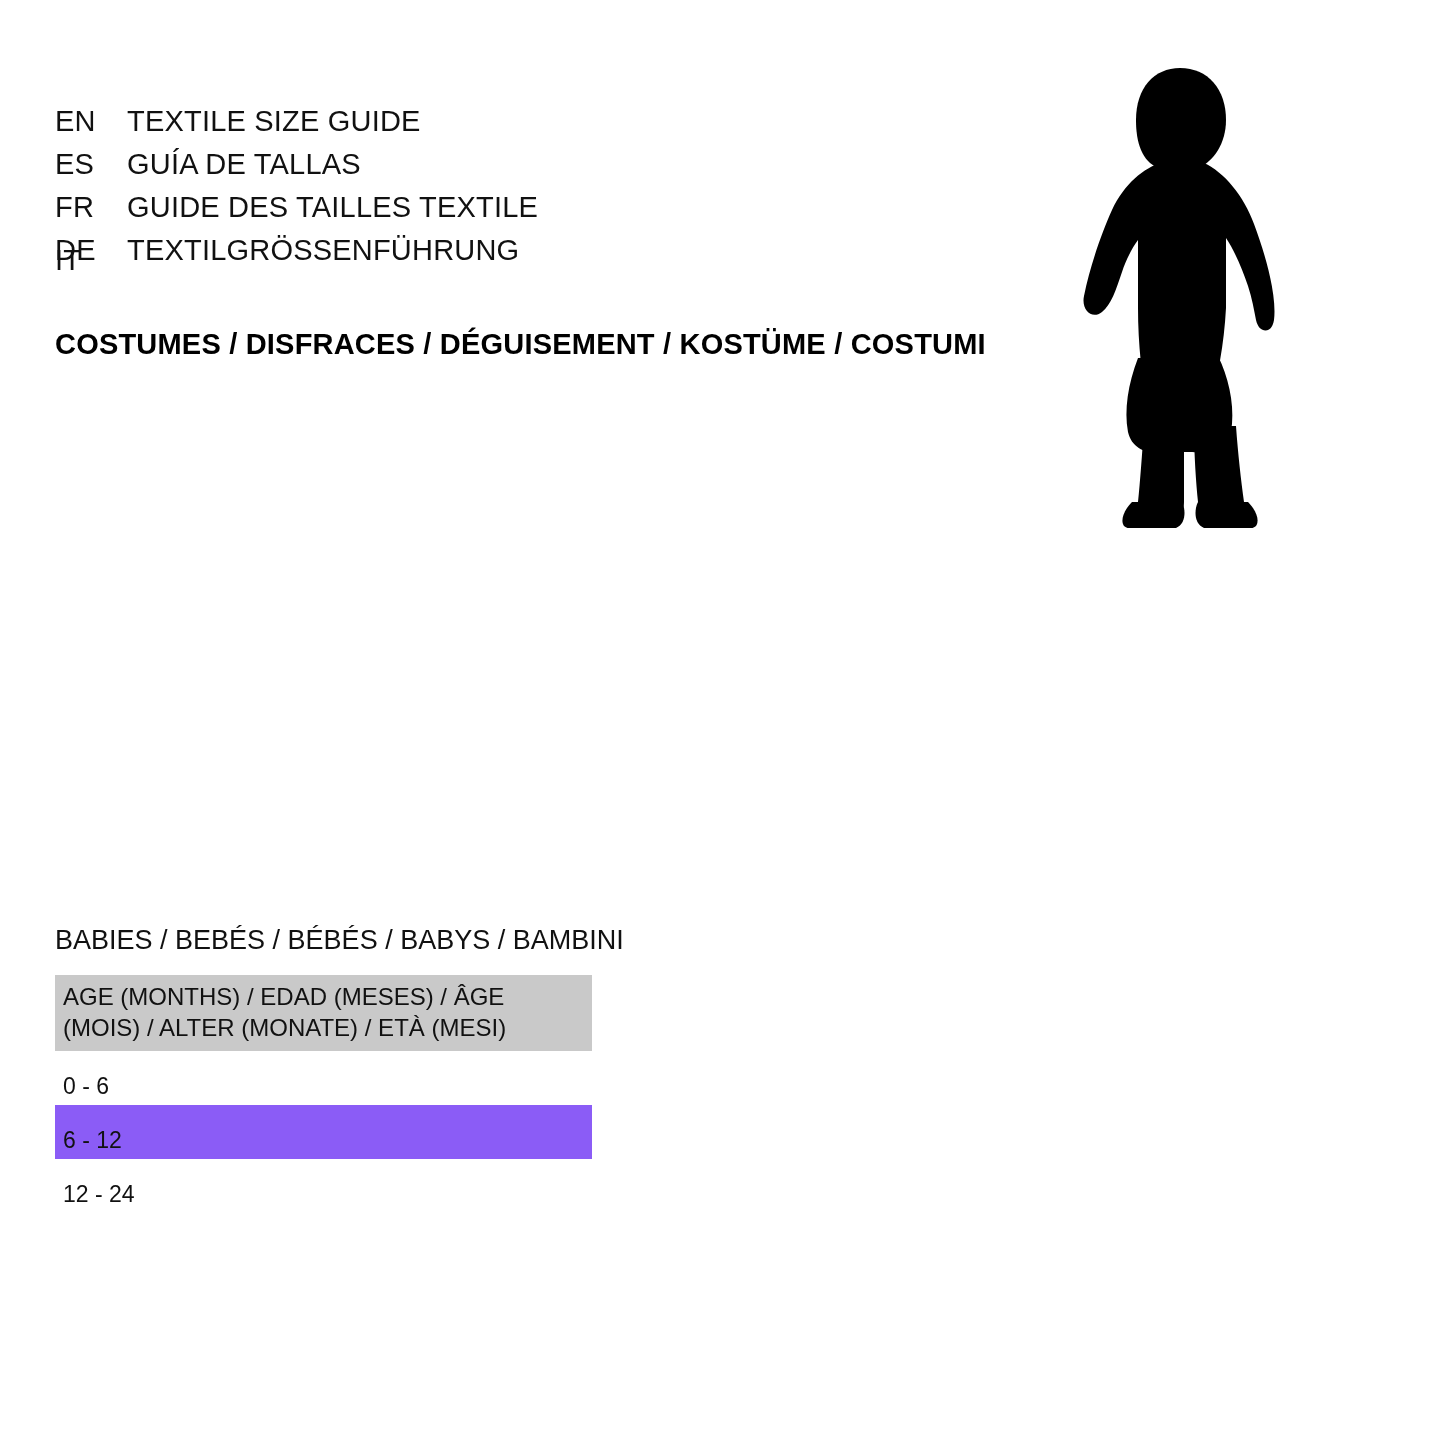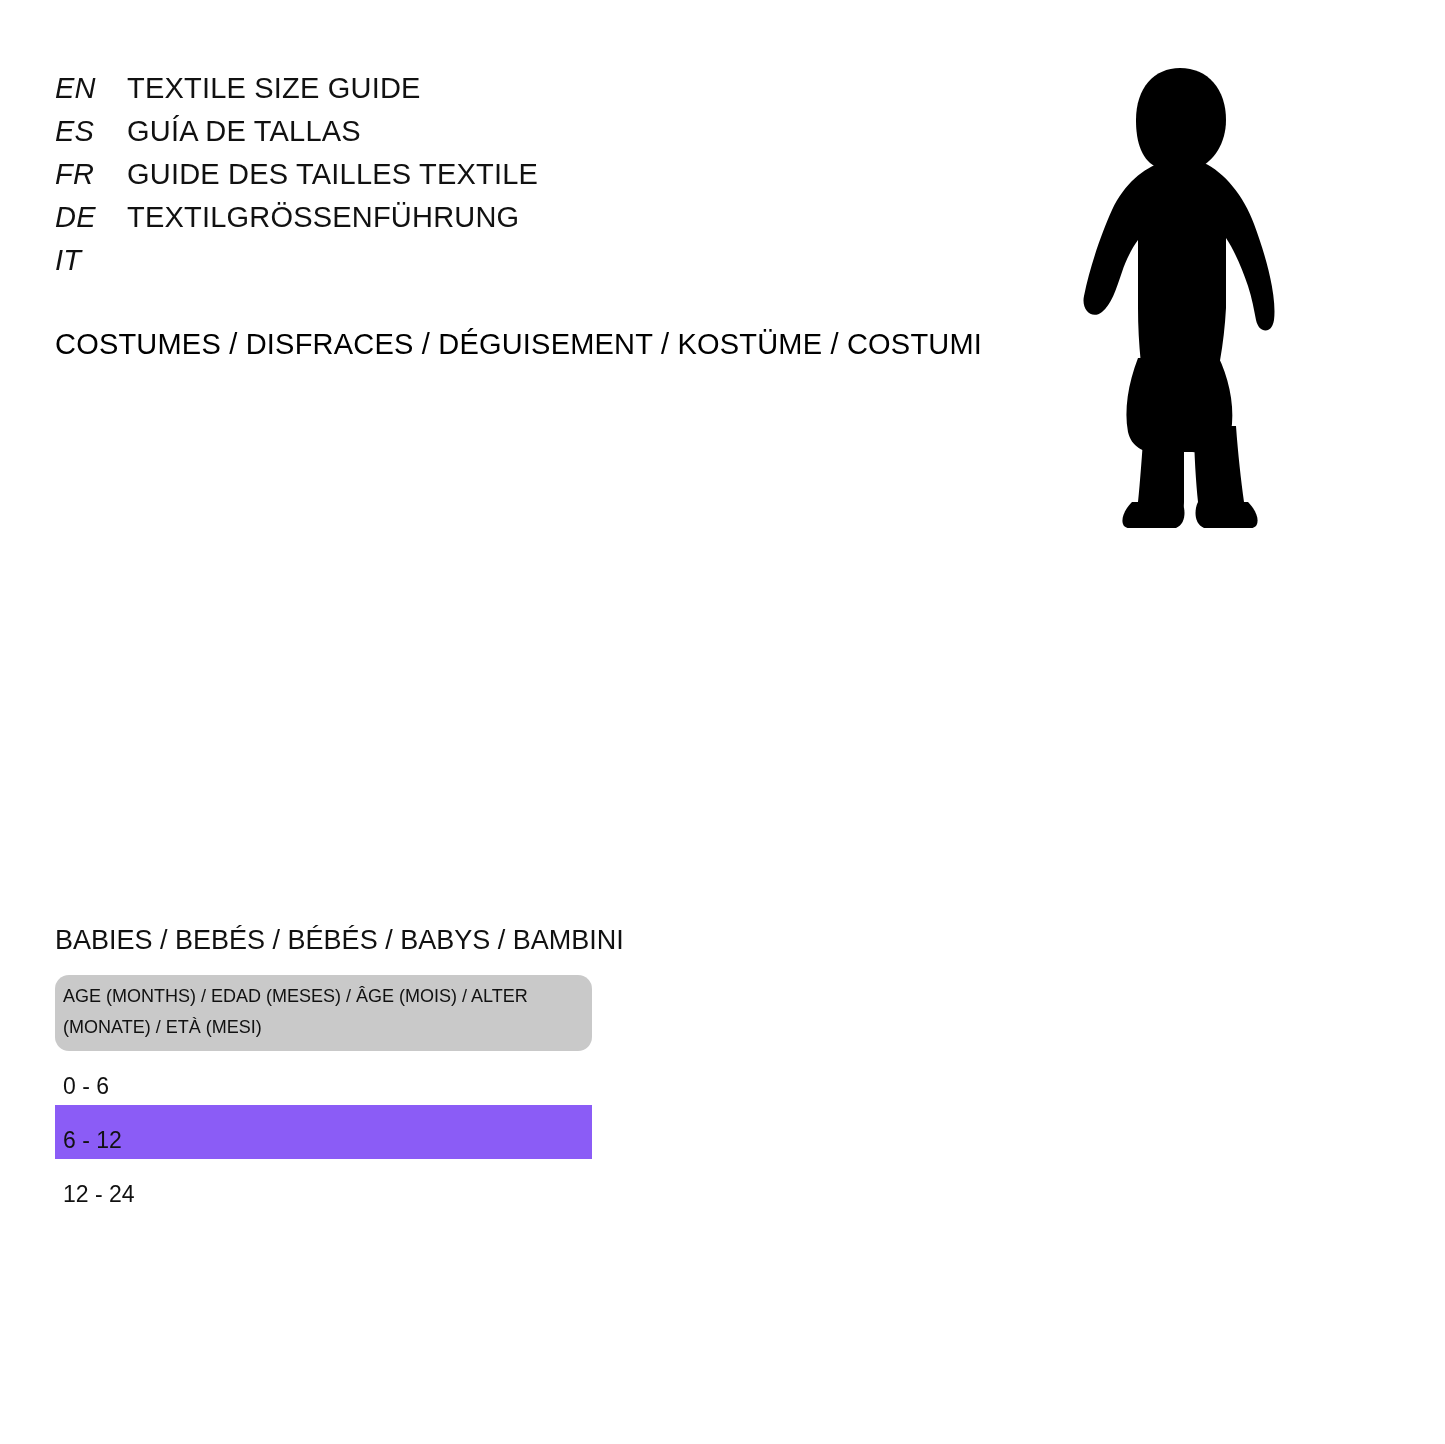--- a/index.html
+++ b/index.html
@@ -25,36 +25,36 @@
   .lang-row {
     display: flex;
     align-items: baseline;
     height: 43px;
   }
   .lang-code {
     width: 72px;
     font-size: 29px;
     letter-spacing: 0.2px;
     color: #111111;
-    font-style: italic;
   }
   .lang-text {
     font-size: 29px;
     letter-spacing: 0.2px;
     color: #111111;
     white-space: nowrap;
+    margin-top: 33px;
   }
 
   
   .costumes-line {
     position: absolute;
     left: 55px;
     top: 328px;
     font-size: 29px;
-    font-weight: normal;
+    font-weight: bold;
     letter-spacing: 0.2px;
     color: #000000;
     white-space: nowrap;
   }
 
   
   .silhouette {
     position: absolute;
     left: 1058px;
     top: 58px;
@@ -83,25 +83,24 @@
   }
   table.size-table {
     border-collapse: collapse;
     width: 537px;
     table-layout: fixed;
   }
   table.size-table th {
     background: #c9c9c9;
     text-align: left;
     font-weight: normal;
-    font-size: 18px;
+    font-size: 24px;
     line-height: 31px;
     color: #111111;
     padding: 6px 8px 8px 8px;
-    border-radius: 14px;
   }
   table.size-table td {
     text-align: left;
     font-size: 23px;
     line-height: 30px;
     color: #111111;
     padding: 20px 8px 4px 8px;
     height: 30px;
   }
   table.size-table tr.row-even td {

